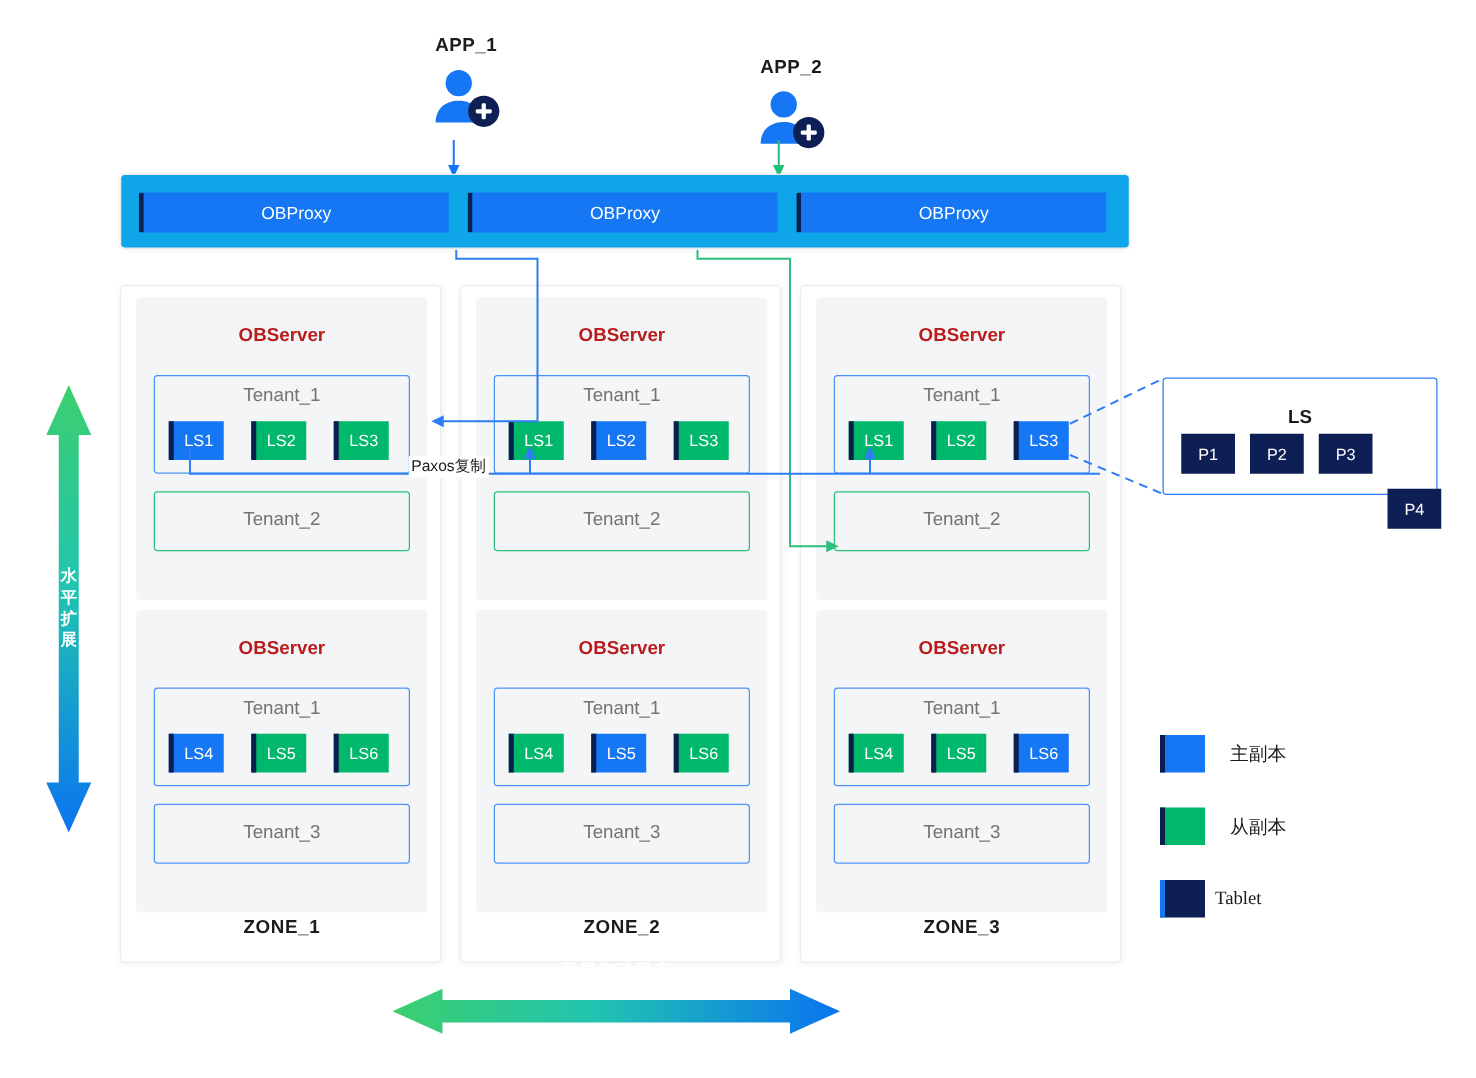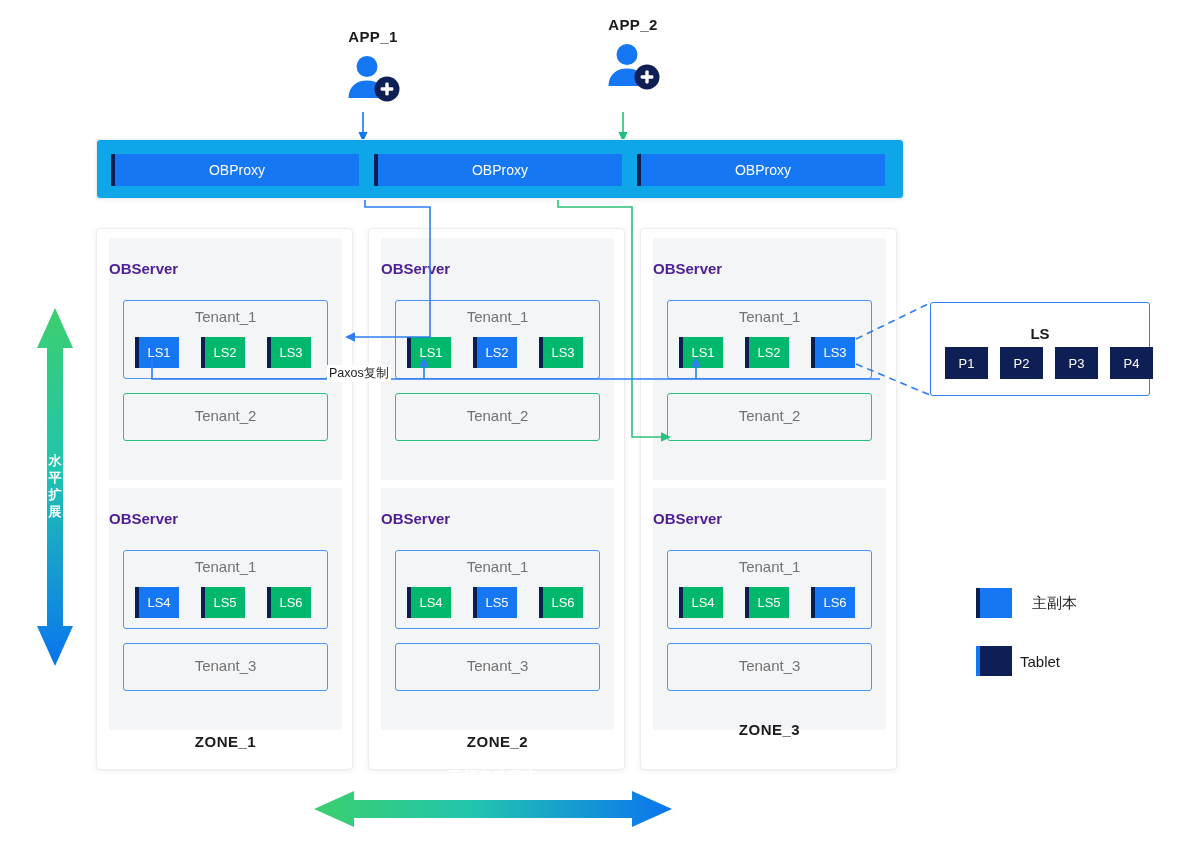--- a/index.html
+++ b/index.html
@@ -47,21 +47,21 @@
   }
   .zone-title{
     font-weight:bold;font-size:15px;letter-spacing:.5px;text-align:center;
   }
   .observer{
     box-sizing:border-box;
     background:#f4f5f7;
     border-radius:3px;
   }
   .observer-title{
-    font-weight:bold;font-size:15px;text-align:left;color:#4c1d95;
+    font-weight:bold;font-size:15px;text-align:center;color:#b91c1c;
   }
   .tenant{
     box-sizing:border-box;
     background:#f4f5f7;
     border-radius:3px;
   }
   .tenant.blue{border:1.5px solid #4d94f7;}
   .tenant.green{border:1.5px solid #2dc07c;}
   .tenant-title{
     font-size:15px;text-align:center;color:#737373;
@@ -122,21 +122,21 @@
       <rect x="35.6" y="32.3" width="12.8" height="3.4" rx="1.1" fill="#ffffff"></rect>
       <rect x="40.3" y="27.6" width="3.4" height="12.8" rx="1.1" fill="#ffffff"></rect>
     </svg>
   </div>
 </div>
 <svg class="abs" style="left:355px;top:112px;width:24px;height:32px;">
   <line x1="8" y1="0" x2="8" y2="22" stroke="#1677f5" stroke-width="1.6"></line>
   <polygon points="8,30 3.4,20 12.6,20" fill="#1677f5"></polygon>
 </svg>
 
-<div class="abs" style="left:578px;top:16px;width:110px;">
+<div class="abs" style="left:578px;top:45px;width:110px;">
   <div class="app-label">APP_2</div>
   <div style="display:flex;justify-content:center;margin-top:10px;">
     <svg class="app-icon" viewBox="0 0 56 48">
       <circle cx="22" cy="11.5" r="10.5" fill="#1677f5"></circle>
       <path d="M3.5 43 C3.5 31.5 11.5 25.5 22 25.5 C32.5 25.5 40.5 31.5 40.5 43 Z" fill="#1677f5"></path>
       <circle cx="42" cy="34" r="12.5" fill="#0d1f55"></circle>
       <rect x="35.6" y="32.3" width="12.8" height="3.4" rx="1.1" fill="#ffffff"></rect>
       <rect x="40.3" y="27.6" width="3.4" height="12.8" rx="1.1" fill="#ffffff"></rect>
     </svg>
   </div>
@@ -282,21 +282,21 @@
           </div>
         <div class="ls blue" style="width:44px;height:31px;">
             <span>LS6</span>
           </div>
       </div>
     </div>
     <div class="abs tenant blue" style="left:14px;top:155px;width:205px;height:48px;">
       <div class="tenant-title" style="margin-top:13px;">Tenant_3</div>
     </div>
   </div>
-  <div class="abs zone-title" style="left:0;top:492px;width:257px;">ZONE_3</div>
+  <div class="abs zone-title" style="left:0;top:504px;width:257px;">ZONE_3</div>
 </div>
 
 <svg class="abs" style="left:0;top:0;width:1181px;height:862px;pointer-events:none;">
 
   <path d="M365 200 L365 207 L430 207 L430 337 L352 337" fill="none" stroke="#2f7df4" stroke-width="1.6"></path>
   <polygon points="345 337 355 332.2 355 341.8" fill="#2f7df4"></polygon>
 
   <path d="M558 200 L558 207 L632 207 L632 437 L664 437" fill="none" stroke="#2dc07c" stroke-width="1.6"></path>
   <polygon points="671 437 661 432.2 661 441.8" fill="#2dc07c"></polygon>
 
@@ -319,21 +319,21 @@
   <div class="abs" style="left:14px;top:44px;display:flex;gap:12px;">
     <div class="tablet" style="width:43px;height:32px;">
         <span>P1</span>
       </div>
     <div class="tablet" style="width:43px;height:32px;">
         <span>P2</span>
       </div>
     <div class="tablet" style="width:43px;height:32px;">
         <span>P3</span>
       </div>
-    <div class="tablet" style="width:43px;height:32px;">
+    <div class="tablet" style="width:43px;height:32px;margin-top:44px;">
         <span>P4</span>
       </div>
   </div>
 </div>
 
 <svg class="abs" style="left:36px;top:308px;width:40px;height:358px;">
   <defs>
     <linearGradient id="vgrad" x1="0" y1="0" x2="0" y2="1">
       <stop offset="0%" stop-color="#3ccf6e"></stop>
       <stop offset="45%" stop-color="#21c4b0"></stop>
@@ -349,22 +349,26 @@
     <linearGradient id="hgrad" x1="0" y1="0" x2="1" y2="0">
       <stop offset="0%" stop-color="#3ccf6e"></stop>
       <stop offset="45%" stop-color="#21c4b0"></stop>
       <stop offset="100%" stop-color="#0a74f0"></stop>
     </linearGradient>
   </defs>
   <polygon points="0,20 40,2 40,11 318,11 318,2 358,20 318,38 318,29 40,29 40,38" fill="url(#hgrad)"></polygon>
 </svg>
 <div class="abs horiz-arrow-text" style="left:314px;top:768px;width:358px;">无损自动容灾</div>
 
-<div class="abs" style="left:976px;top:588px;width:200px;">
+<div class="abs" style="left:928px;top:588px;width:200px;font-family:Liberation Serif, serif;">
   <div style="display:flex;align-items:center;gap:20px;margin-bottom:28px;">
     <div class="legend-sw blue"></div>
     <div class="legend-text">主副本</div>
   </div>
+  <div style="display:flex;align-items:center;gap:20px;margin-bottom:28px;">
+    <div class="legend-sw green"></div>
+    <div class="legend-text">从副本</div>
+  </div>
   <div style="display:flex;align-items:center;gap:8px;">
     <div class="legend-sw navy"></div>
     <div class="legend-text">Tablet</div>
   </div>
 </div>
 
 </body></html>

